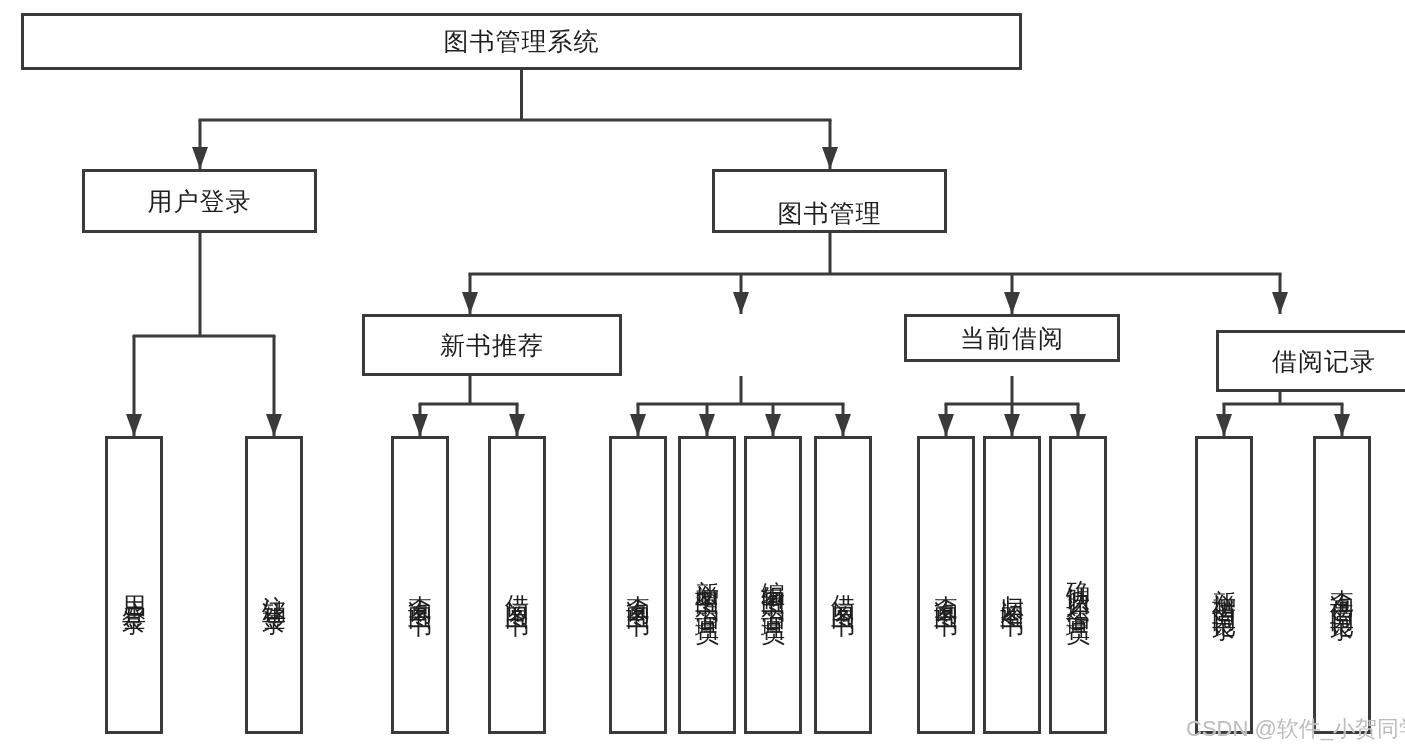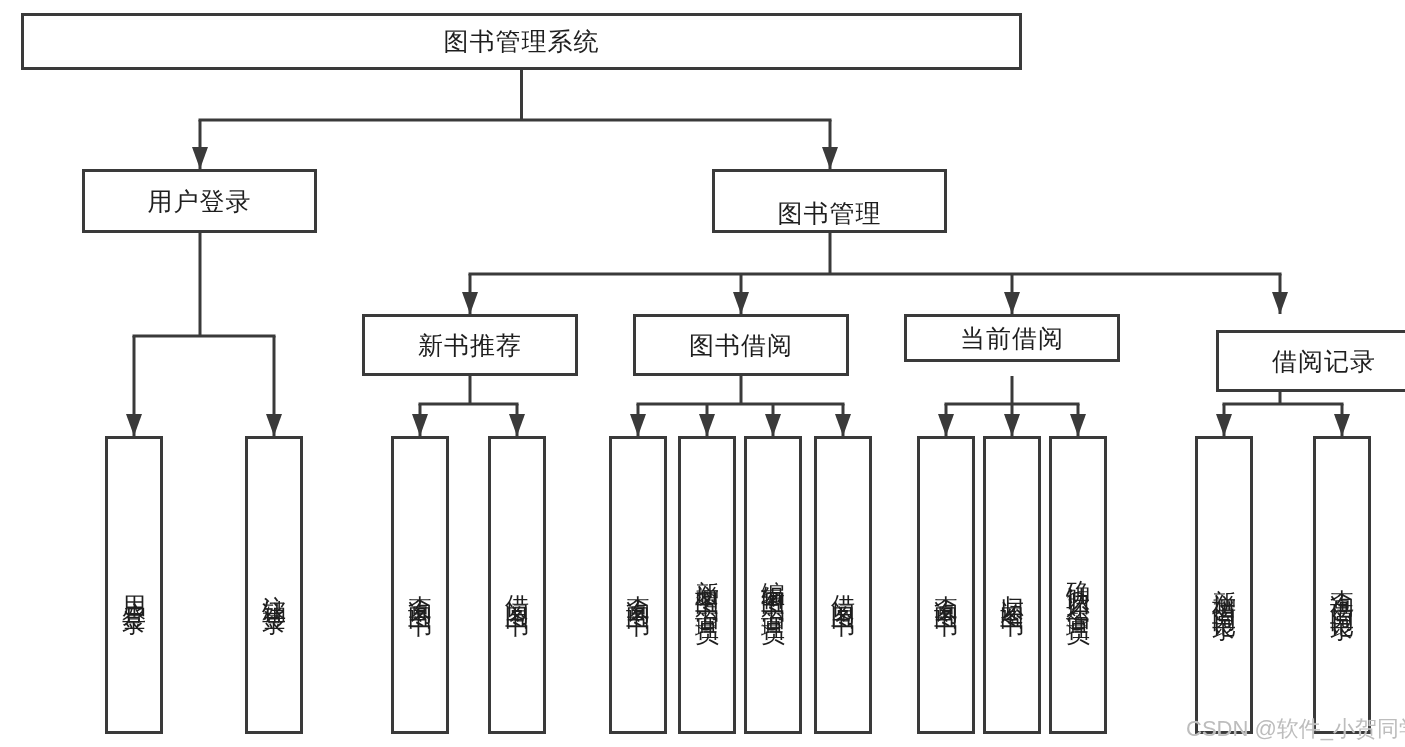--- a/index.html
+++ b/index.html
@@ -39,21 +39,21 @@
   .node.v span {
     writing-mode: vertical-rl;
     letter-spacing: 6px;
     line-height: 1;
     margin-bottom: -6px;
   }
   
   #n-root { left: 21px;  top: 13px;  width: 1001px; height: 57px; text-align: right; }
   #n-l2a  { left: 82px;  top: 169px; width: 235px;  height: 64px; }
   #n-l2b  { left: 712px; top: 169px; width: 235px;  height: 64px; align-items: flex-end; }
-  #n-l3a  { left: 362px; top: 314px; width: 216px;  height: 62px; }
+  #n-l3a  { left: 362px; top: 314px; width: 260px;  height: 62px; }
   #n-l3b  { left: 633px; top: 314px; width: 216px;  height: 62px; }
   #n-l3c  { left: 904px; top: 314px; width: 216px;  height: 48px; }
   #n-l3d  { left: 1216px;top: 314px; width: 216px;  height: 62px; margin-top: 16px; }
   
   .leaf { top: 436px; width: 58px; height: 298px; }
   #f1  { left: 105px; }  #f2  { left: 245px; }
   #f3  { left: 391px; }  #f4  { left: 488px; }
   #f5  { left: 609px; }  #f6  { left: 678px; }
   #f7  { left: 744px; }  #f8  { left: 814px; }
   #f9  { left: 917px; }  #f10 { left: 983px; }
@@ -132,23 +132,20 @@
   <div class="node h" id="n-l2a">
     <span>用户登录</span>
   </div>
   <div class="node h" id="n-l2b">
     <span>图书管理</span>
   </div>
 
   <div class="node h" id="n-l3a">
     <span>新书推荐</span>
   </div>
-  <div class="node h" id="n-l3b">
-    <span>图书借阅</span>
-  </div>
   <div class="node h" id="n-l3c">
     <span>当前借阅</span>
   </div>
   <div class="node h" id="n-l3d">
     <span>借阅记录</span>
   </div>
 
   <div class="node v leaf" id="f1">
     <span>用户登录</span>
   </div>

